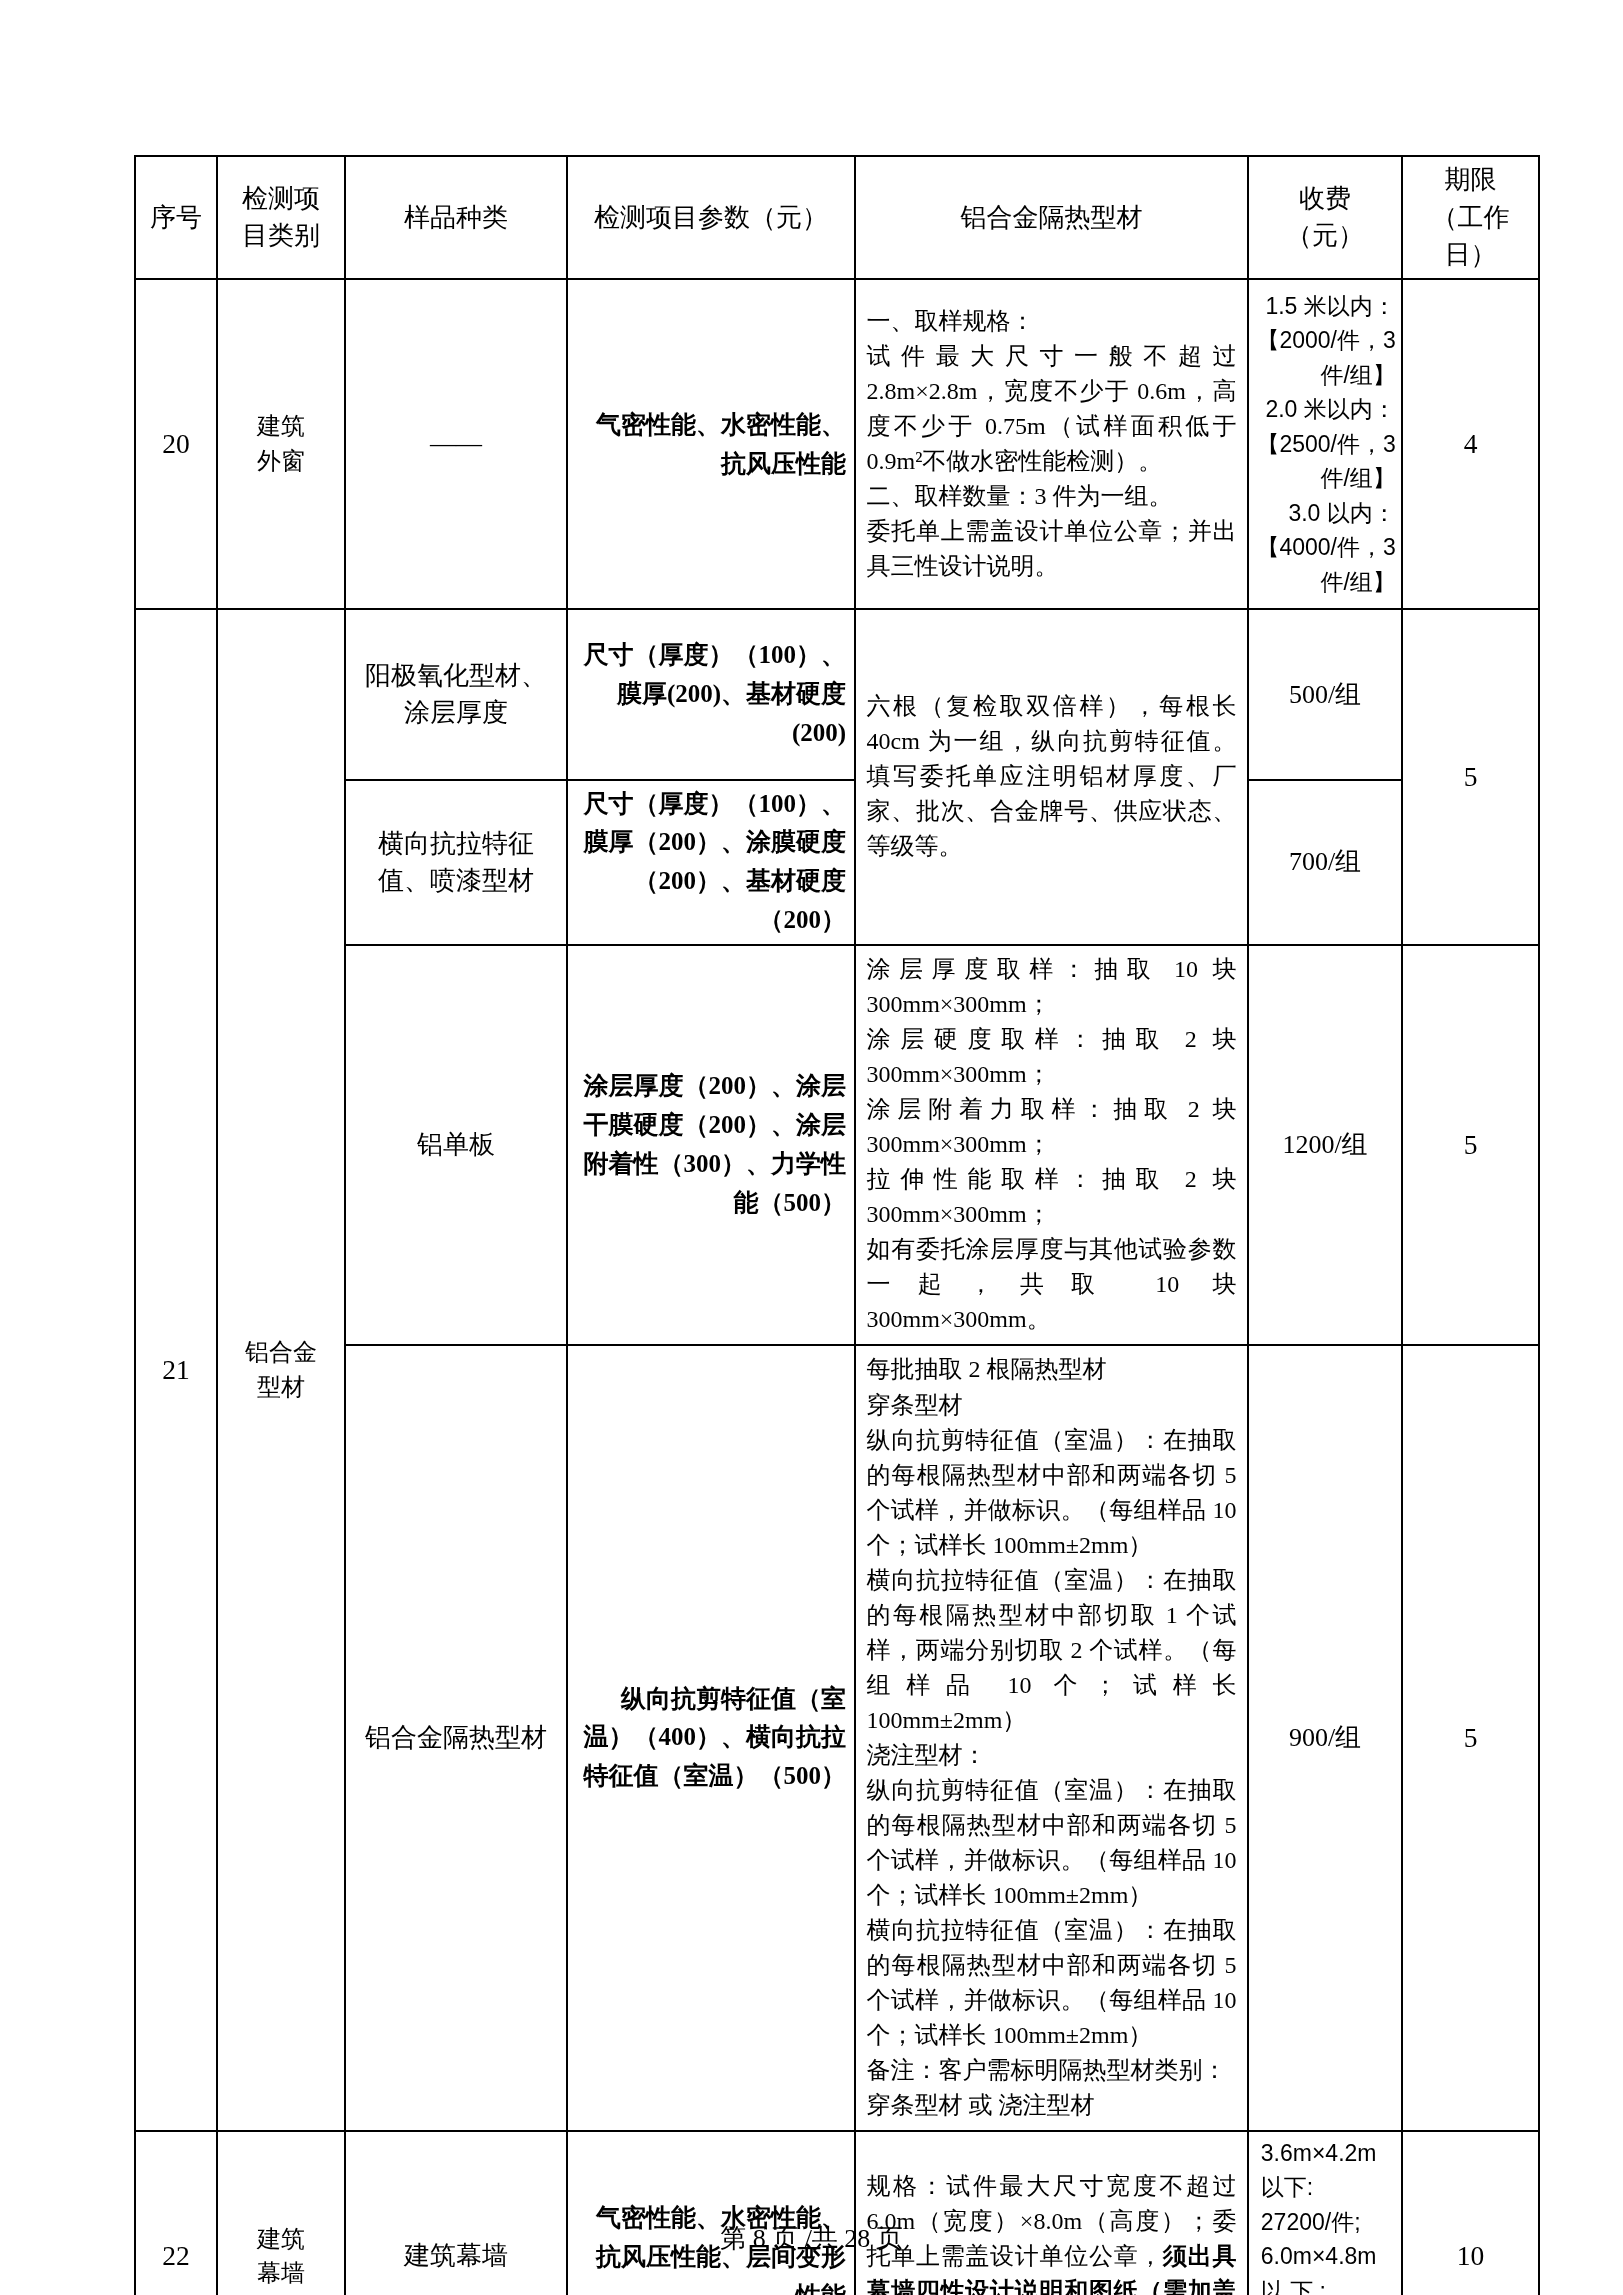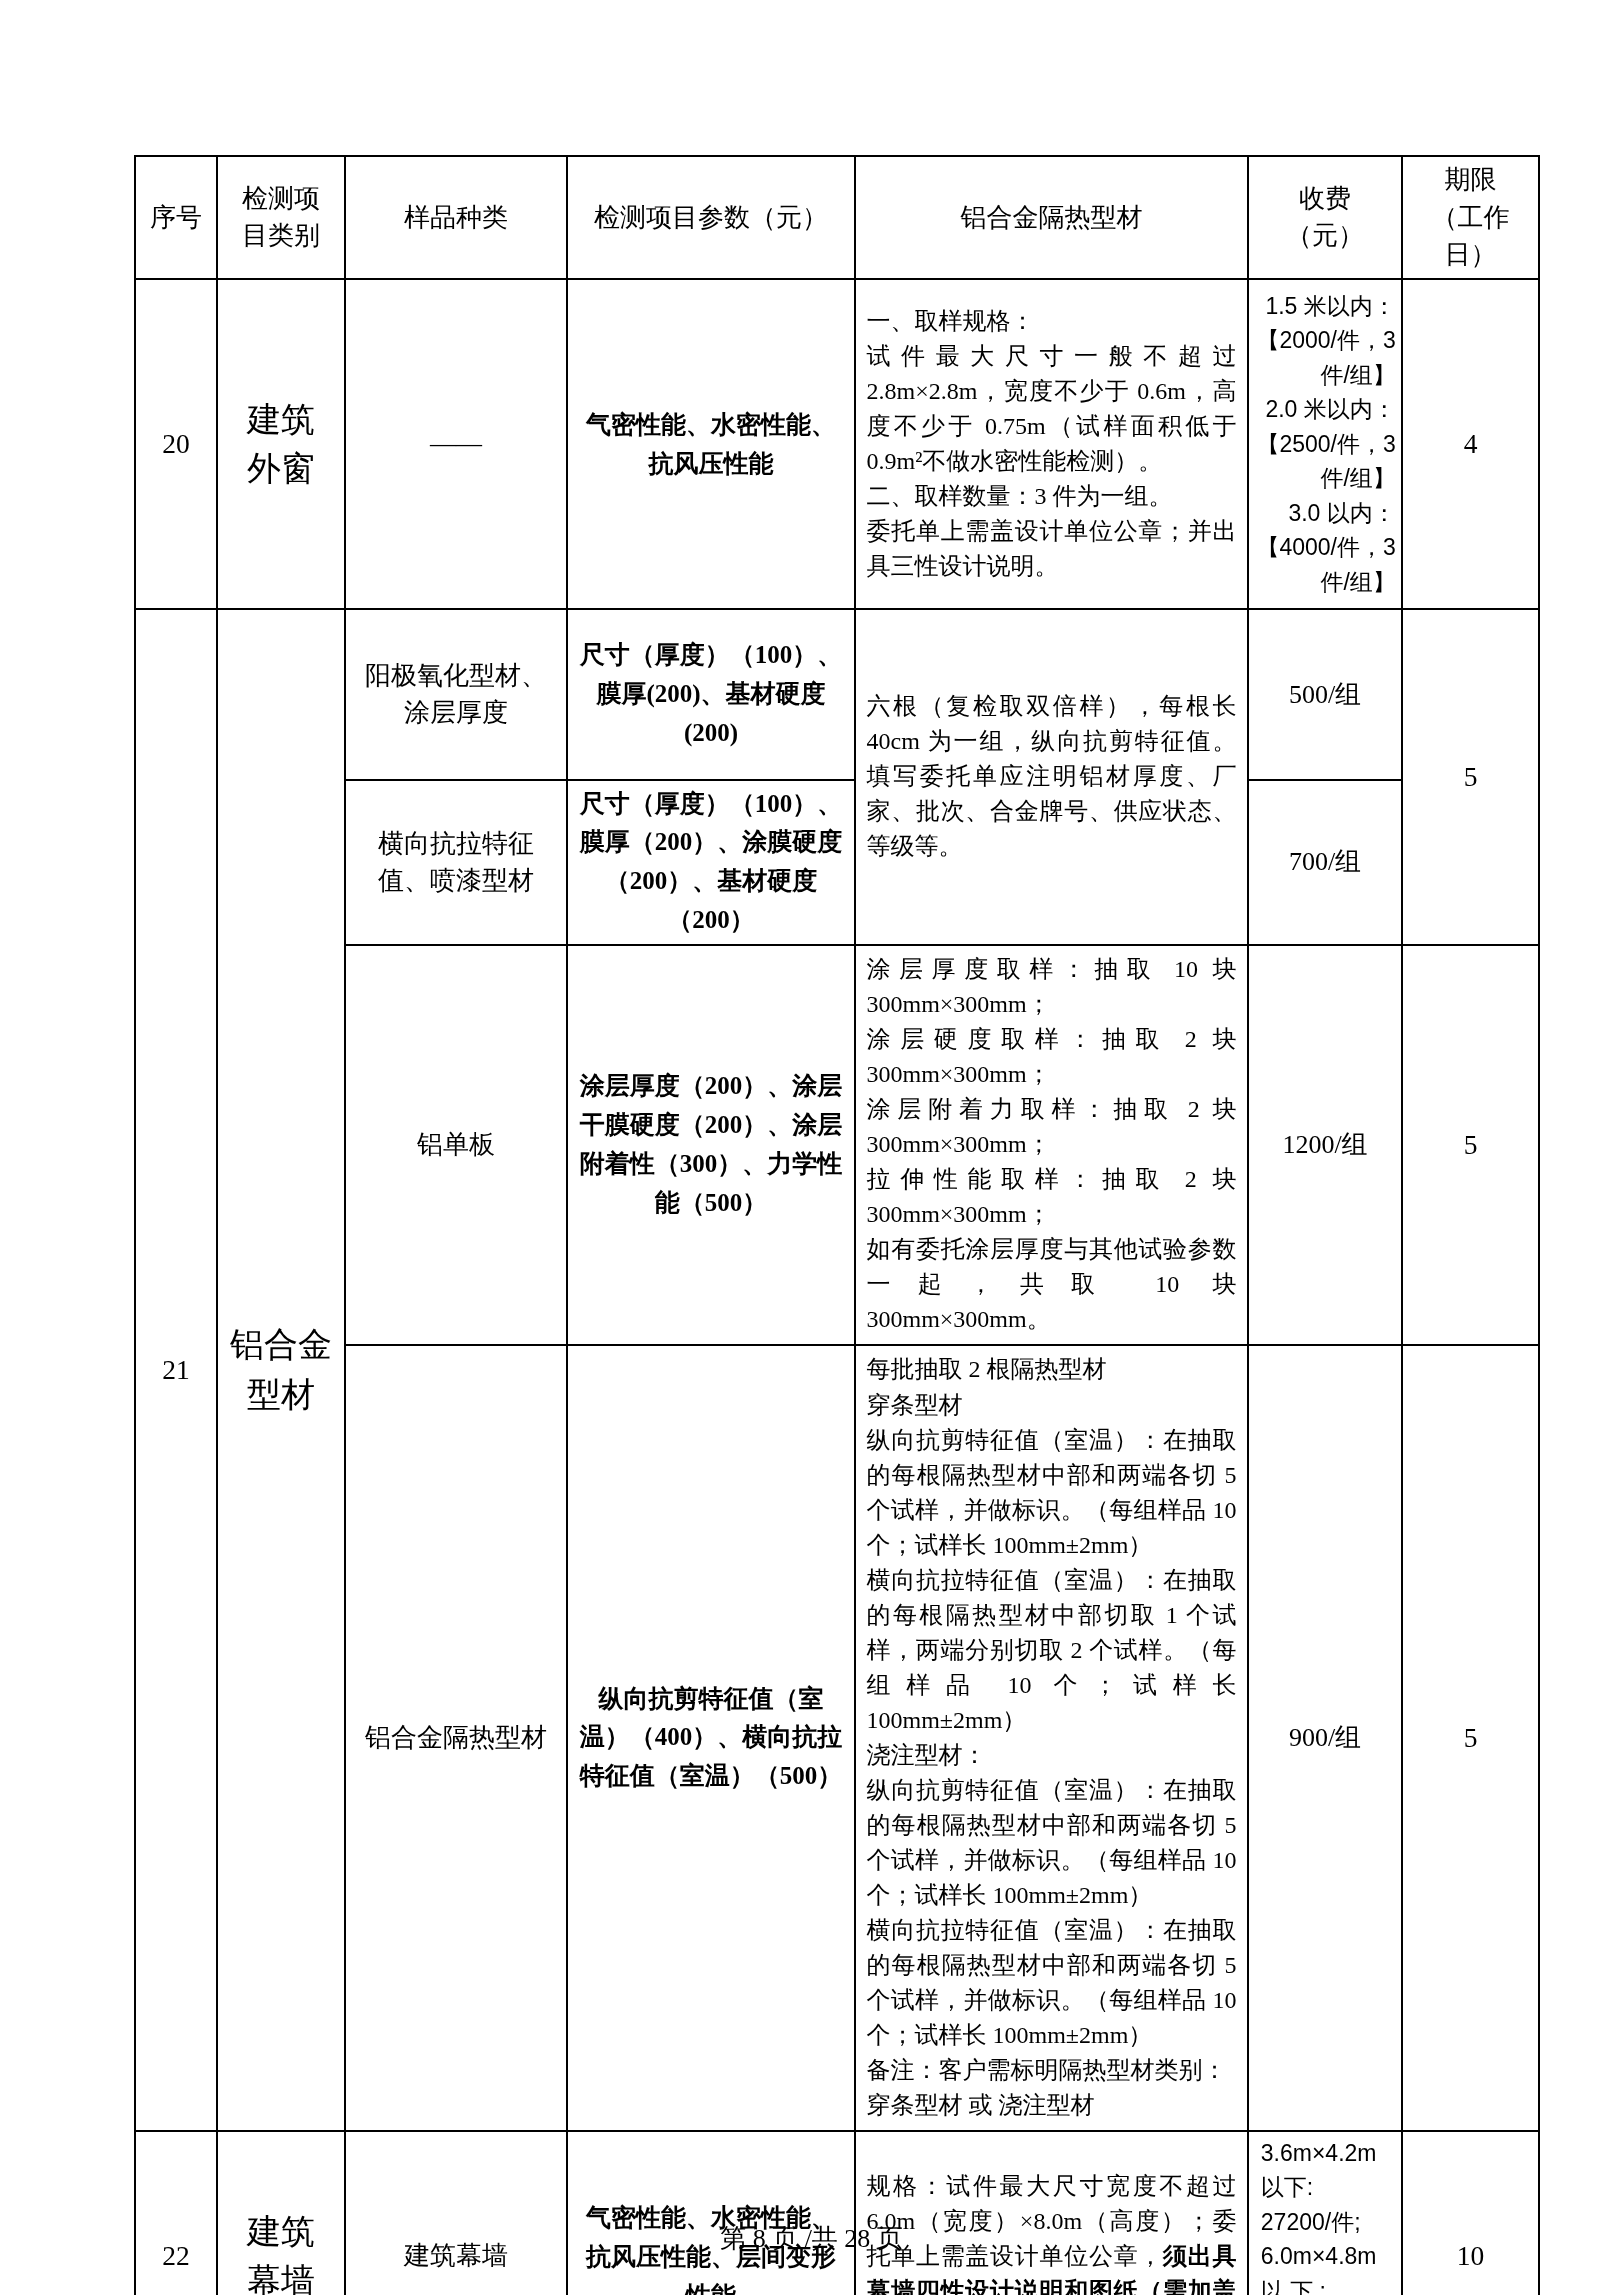--- a/index.html
+++ b/index.html
@@ -2,23 +2,23 @@
 <html style="font-size:10.5px"><head>
 <meta charset="utf-8">
 <style>
   html,body{margin:0;padding:0;background:#ffffff;}
   body{width:1623px;height:2295px;font-family:"Liberation Serif",serif;color:#000;}
   .page{position:relative;width:1623px;height:2295px;background:#fff;overflow:hidden;}
   table.fee{position:absolute;left:134px;top:155px;width:1404px;border-collapse:collapse;table-layout:fixed;border:2.6px solid #000;}
   td,th{border:2px solid #000;vertical-align:middle;padding:3.9px 7.9px;font-weight:normal;font-size:25px;line-height:1.45;overflow:hidden;}
   th{font-size:26px;text-align:center;white-space:pre-line;}
   .seq{font-size:27.5px;text-align:center;}
-  .cat{font-size:34px;text-align:center;white-space:pre-line;}
+  .cat{font-size:24px;text-align:center;white-space:pre-line;}
   .sample{font-size:26px;text-align:center;}
-  .params{font-weight:bold;text-align:center;font-size:25px;line-height:1.55;}
+  .params{font-weight:bold;text-align:right;font-size:25px;line-height:1.55;}
   .params-sans{font-family:"Liberation Sans",sans-serif;}
   .sampling{font-size:24px;line-height:1.46;text-align:justify;white-space:pre-line;padding:6.5px 10.5px;}
   .fee-cell{font-size:26px;text-align:center;}
   .fee-multi{font-family:"Liberation Sans",sans-serif;font-size:23px;line-height:1.5;text-align:right;white-space:pre-line;padding:3.9px 5.2px;}
   .fee-multi-left{text-align:left;padding:3.9px 3.9px 3.9px 11.8px;}
   .deadline{font-size:27.5px;text-align:center;}
   .bold{font-weight:bold;}
   .footer{position:absolute;left:0;top:2189px;width:1623px;text-align:center;font-size:26px;font-family:"Liberation Serif",serif;margin-top:32px;}
 </style>
 </head>

